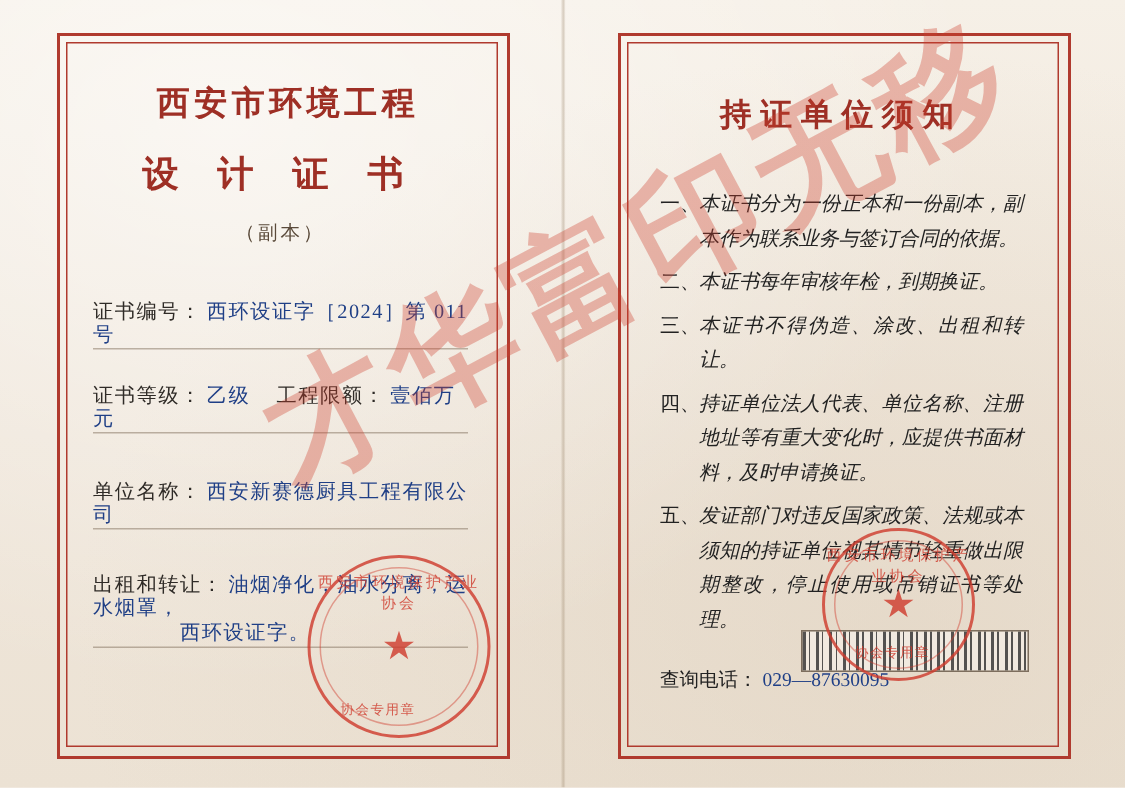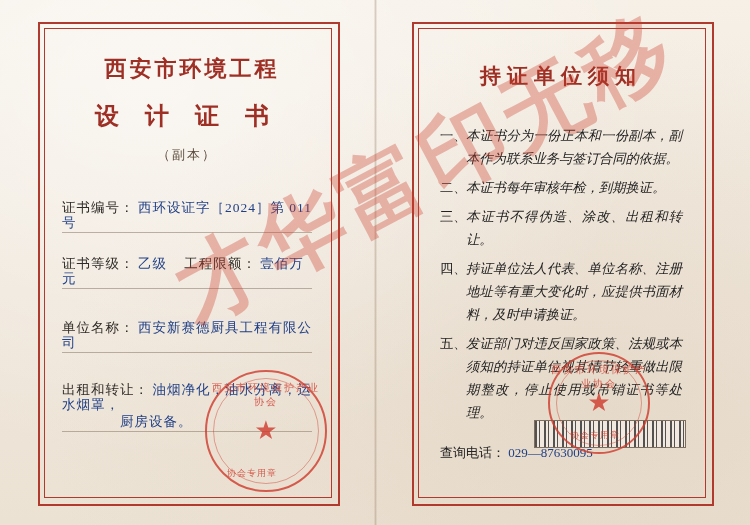--- a/index.html
+++ b/index.html
@@ -215,21 +215,21 @@
       <span class="lbl">单位名称：</span>
       <span class="val">西安新赛德厨具工程有限公司</span>
       <span class="rule"></span>
     </div>
 
     <div class="field-row" style="margin-top:32px;">
       <span class="lbl">出租和转让：</span>
       <span class="val">油烟净化，油水分离，运水烟罩，</span>
     </div>
     <div class="field-row" style="margin-top:2px;">
-      <span class="val" style="margin-left:58px;">厨房设备。</span>
+      <span class="val" style="margin-left:58px;">西环设证字。</span>
       <span class="rule"></span>
     </div>
 
   </div>
 
   <div class="panel" id="right-panel">
     <div class="right-title">持证单位须知</div>
 
     <div class="notice-list">
       <div class="notice-item">

